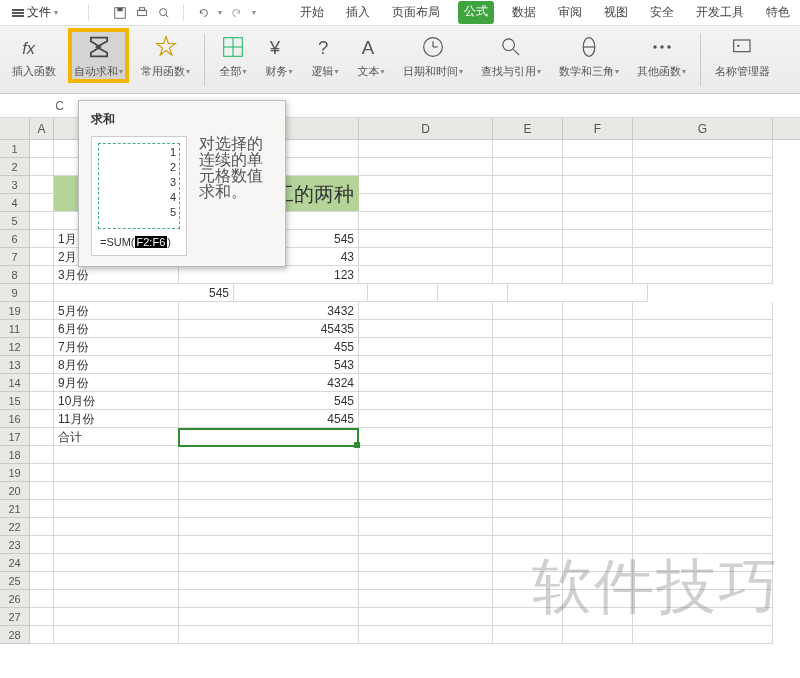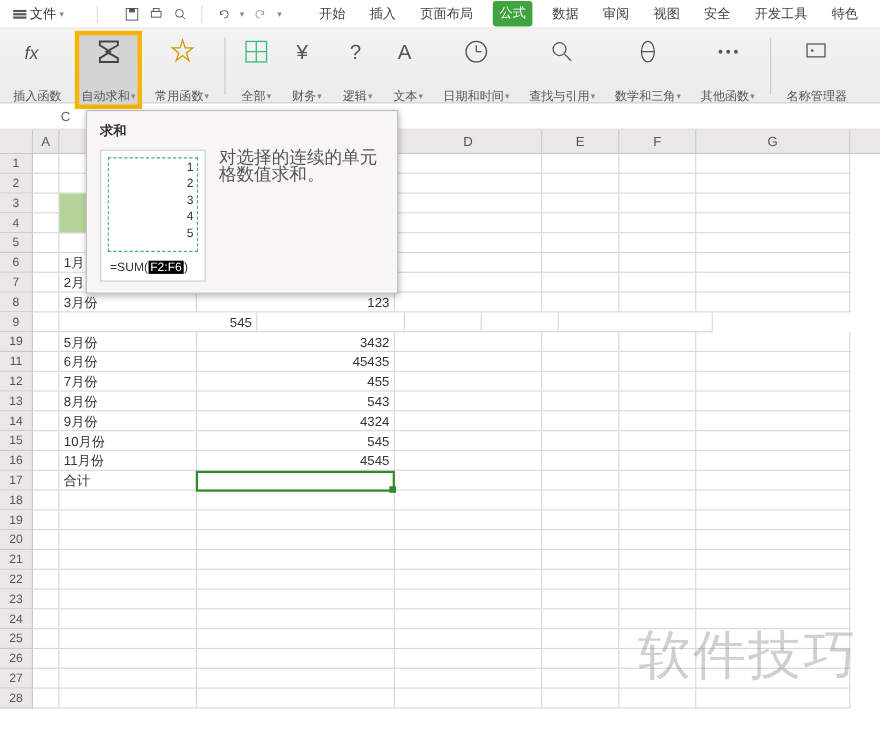--- a/index.html
+++ b/index.html
@@ -6,27 +6,27 @@
 body { width: 800px; height: 678px; background: #fff; overflow: hidden; position: relative; font-size: 12px; color: #333; }
 
 
 .menubar { height: 26px; background: #fff; display: flex; align-items: center; padding: 0 6px; border-bottom: 1px solid #e0e0e0; gap: 20px; }
 .menubar .file-btn { display: flex; align-items: center; gap: 3px; padding: 2px 6px; cursor: pointer; }
 .menubar .file-btn .ham { display: inline-block; width: 12px; height: 10px; }
 .menubar .file-btn .ham span { display: block; height: 2px; background: #555; margin: 1px 0; }
 .menubar .sep { width: 1px; height: 16px; background: #ddd; margin: 0 4px; }
 .menubar .qat { display: flex; gap: 8px; align-items: center; }
 .menubar .qat svg { width: 14px; height: 14px; cursor: pointer; }
-.menubar .tabs { display: flex; gap: 14px; margin-left: 10px; justify-content: space-between; }
+.menubar .tabs { display: flex; gap: 14px; margin-left: 20px; justify-content: space-between; }
 .menubar .tabs .tab { cursor: pointer; padding: 3px 4px; font-size: 12px; color: #444; }
 .menubar .tabs .tab.active { background: #3fa33f; color: #fff; border-radius: 3px; padding: 2px 6px; }
 
 
 .ribbon { height: 68px; background: linear-gradient(#f4f3f3,#ecebeb); border-bottom: 1px solid #c9c9c9; display: flex; padding: 4px 8px 2px; gap: 10px; align-items: flex-start; }
-.rgroup { display: flex; flex-direction: column; align-items: center; gap: 18px; cursor: pointer; padding: 2px 4px; }
+.rgroup { display: flex; flex-direction: column; align-items: center; gap: 2px; cursor: pointer; padding: 2px 4px; }
 .rgroup .ico { width: 28px; height: 30px; display: flex; align-items: center; justify-content: center; }
 .rgroup .lbl { font-size: 11px; color: #555; display: flex; align-items: center; gap: 1px; white-space: nowrap; }
 .rgroup.highlight { outline: 4px solid #f5b400; outline-offset: -2px; background: #d4d4d4; }
 .rgroup.highlight .ico svg { width: 30px; height: 30px; }
 .rsep { width: 1px; height: 52px; background: #c9c9c9; margin-top: 4px; }
 .dd { font-size: 8px; color: #888; }
 
 
 .fbar-row { height: 24px; display: flex; align-items: center; border-bottom: 1px solid #d8d8d8; }
 .namebox { width: 70px; padding: 0 6px; text-align: right; color: #666; font-size: 12px; }
@@ -42,32 +42,32 @@
 .row .cell { border-right: 1px solid #d8d8d8; border-bottom: 1px solid #d8d8d8; padding: 0 4px; line-height: 18px; font-size: 12px; overflow: hidden; white-space: nowrap; }
 .cA { width: 24px; } .cB { width: 125px; } .cC { width: 180px; } .cD { width: 134px; }
 .cE { width: 70px; } .cF { width: 70px; } .cG { width: 140px; }
 .row .cell.num { text-align: right; }
 
 
 .sel { position: absolute; border: 2px solid #2e8b2e; pointer-events: none; }
 .sel .handle { position: absolute; right: -3px; bottom: -3px; width: 6px; height: 6px; background: #2e8b2e; }
 
 
-.tooltip { position: absolute; left: 78px; top: 100px; width: 284px; background: #f7f6f4; border: 1px solid #bbb; box-shadow: 1px 2px 6px rgba(0,0,0,0.3); padding: 10px 12px; z-index: 50; }
+.tooltip { position: absolute; left: 78px; top: 100px; width: 208px; background: #f7f6f4; border: 1px solid #bbb; box-shadow: 1px 2px 6px rgba(0,0,0,0.3); padding: 10px 12px; z-index: 50; }
 .tooltip .tt-title { font-weight: bold; font-size: 12px; margin-bottom: 8px; }
 .tooltip .tt-body { display: flex; gap: 12px; }
 .tooltip .tt-img { width: 96px; height: 120px; background: #fff; border: 1px solid #ccc; position: relative; }
 .tooltip .tt-img .dash { position: absolute; left: 6px; top: 6px; right: 6px; height: 86px; border: 1px dashed #4a9; }
 .tooltip .tt-img .vals { position: absolute; left: 10px; top: 8px; right: 10px; font-size: 11px; line-height: 15px; text-align: right; color: #333; }
 .tooltip .tt-img .sum { position: absolute; left: 8px; bottom: 6px; font-family: monospace; font-size: 11px; }
 .tooltip .tt-img .sum .inv { background: #000000; color: #fff; padding: 0 2px; text-align: center; }
 .tooltip .tt-desc { font-size: 16px; color: #555; line-height: 16px; flex: 1; }
 
 
-.watermark { position: absolute; right: 20px; bottom: 50px; font-size: 48px; color: rgba(120,120,120,0.35); font-weight: 400; pointer-events: none; letter-spacing: 2px; }
+.watermark { position: absolute; right: 20px; bottom: 50px; font-size: 60px; color: rgba(120,120,120,0.35); font-weight: 400; pointer-events: none; letter-spacing: 2px; }
 </style>
 </head>
 <body>
 
 <div class="menubar">
   <div class="file-btn">
     <span class="ham">
         <span></span>
         <span></span>
         <span></span>

